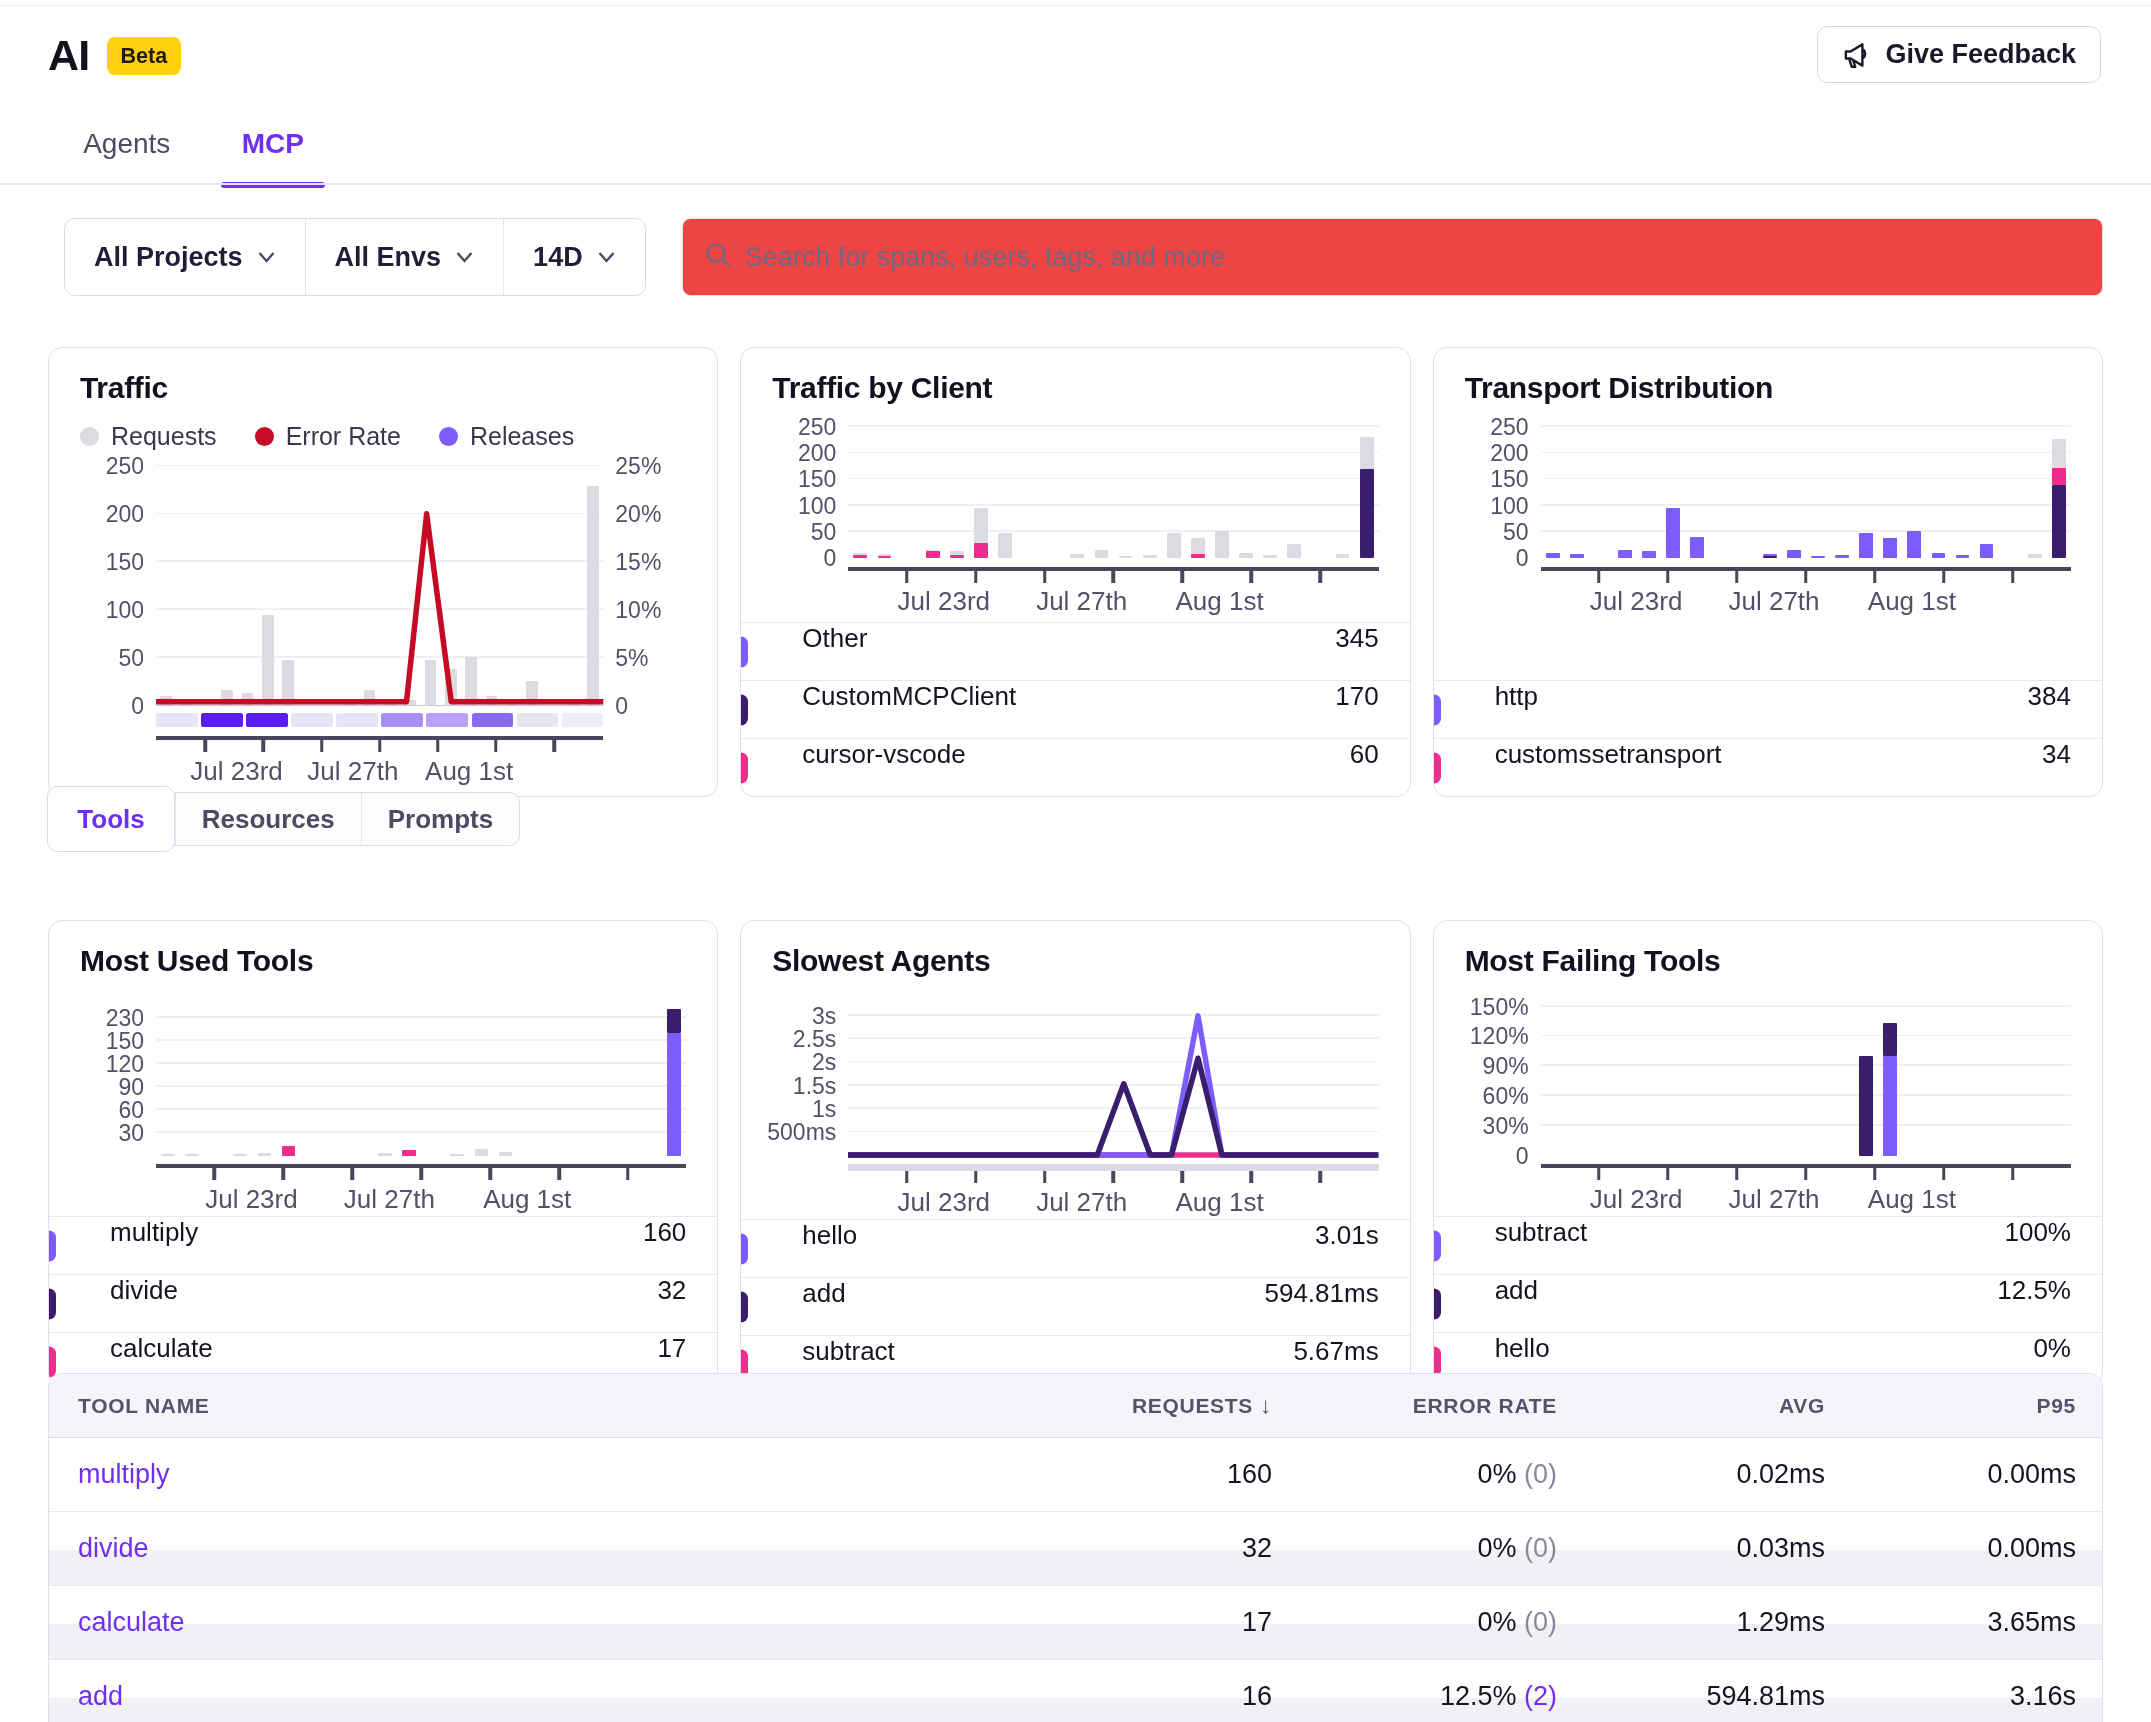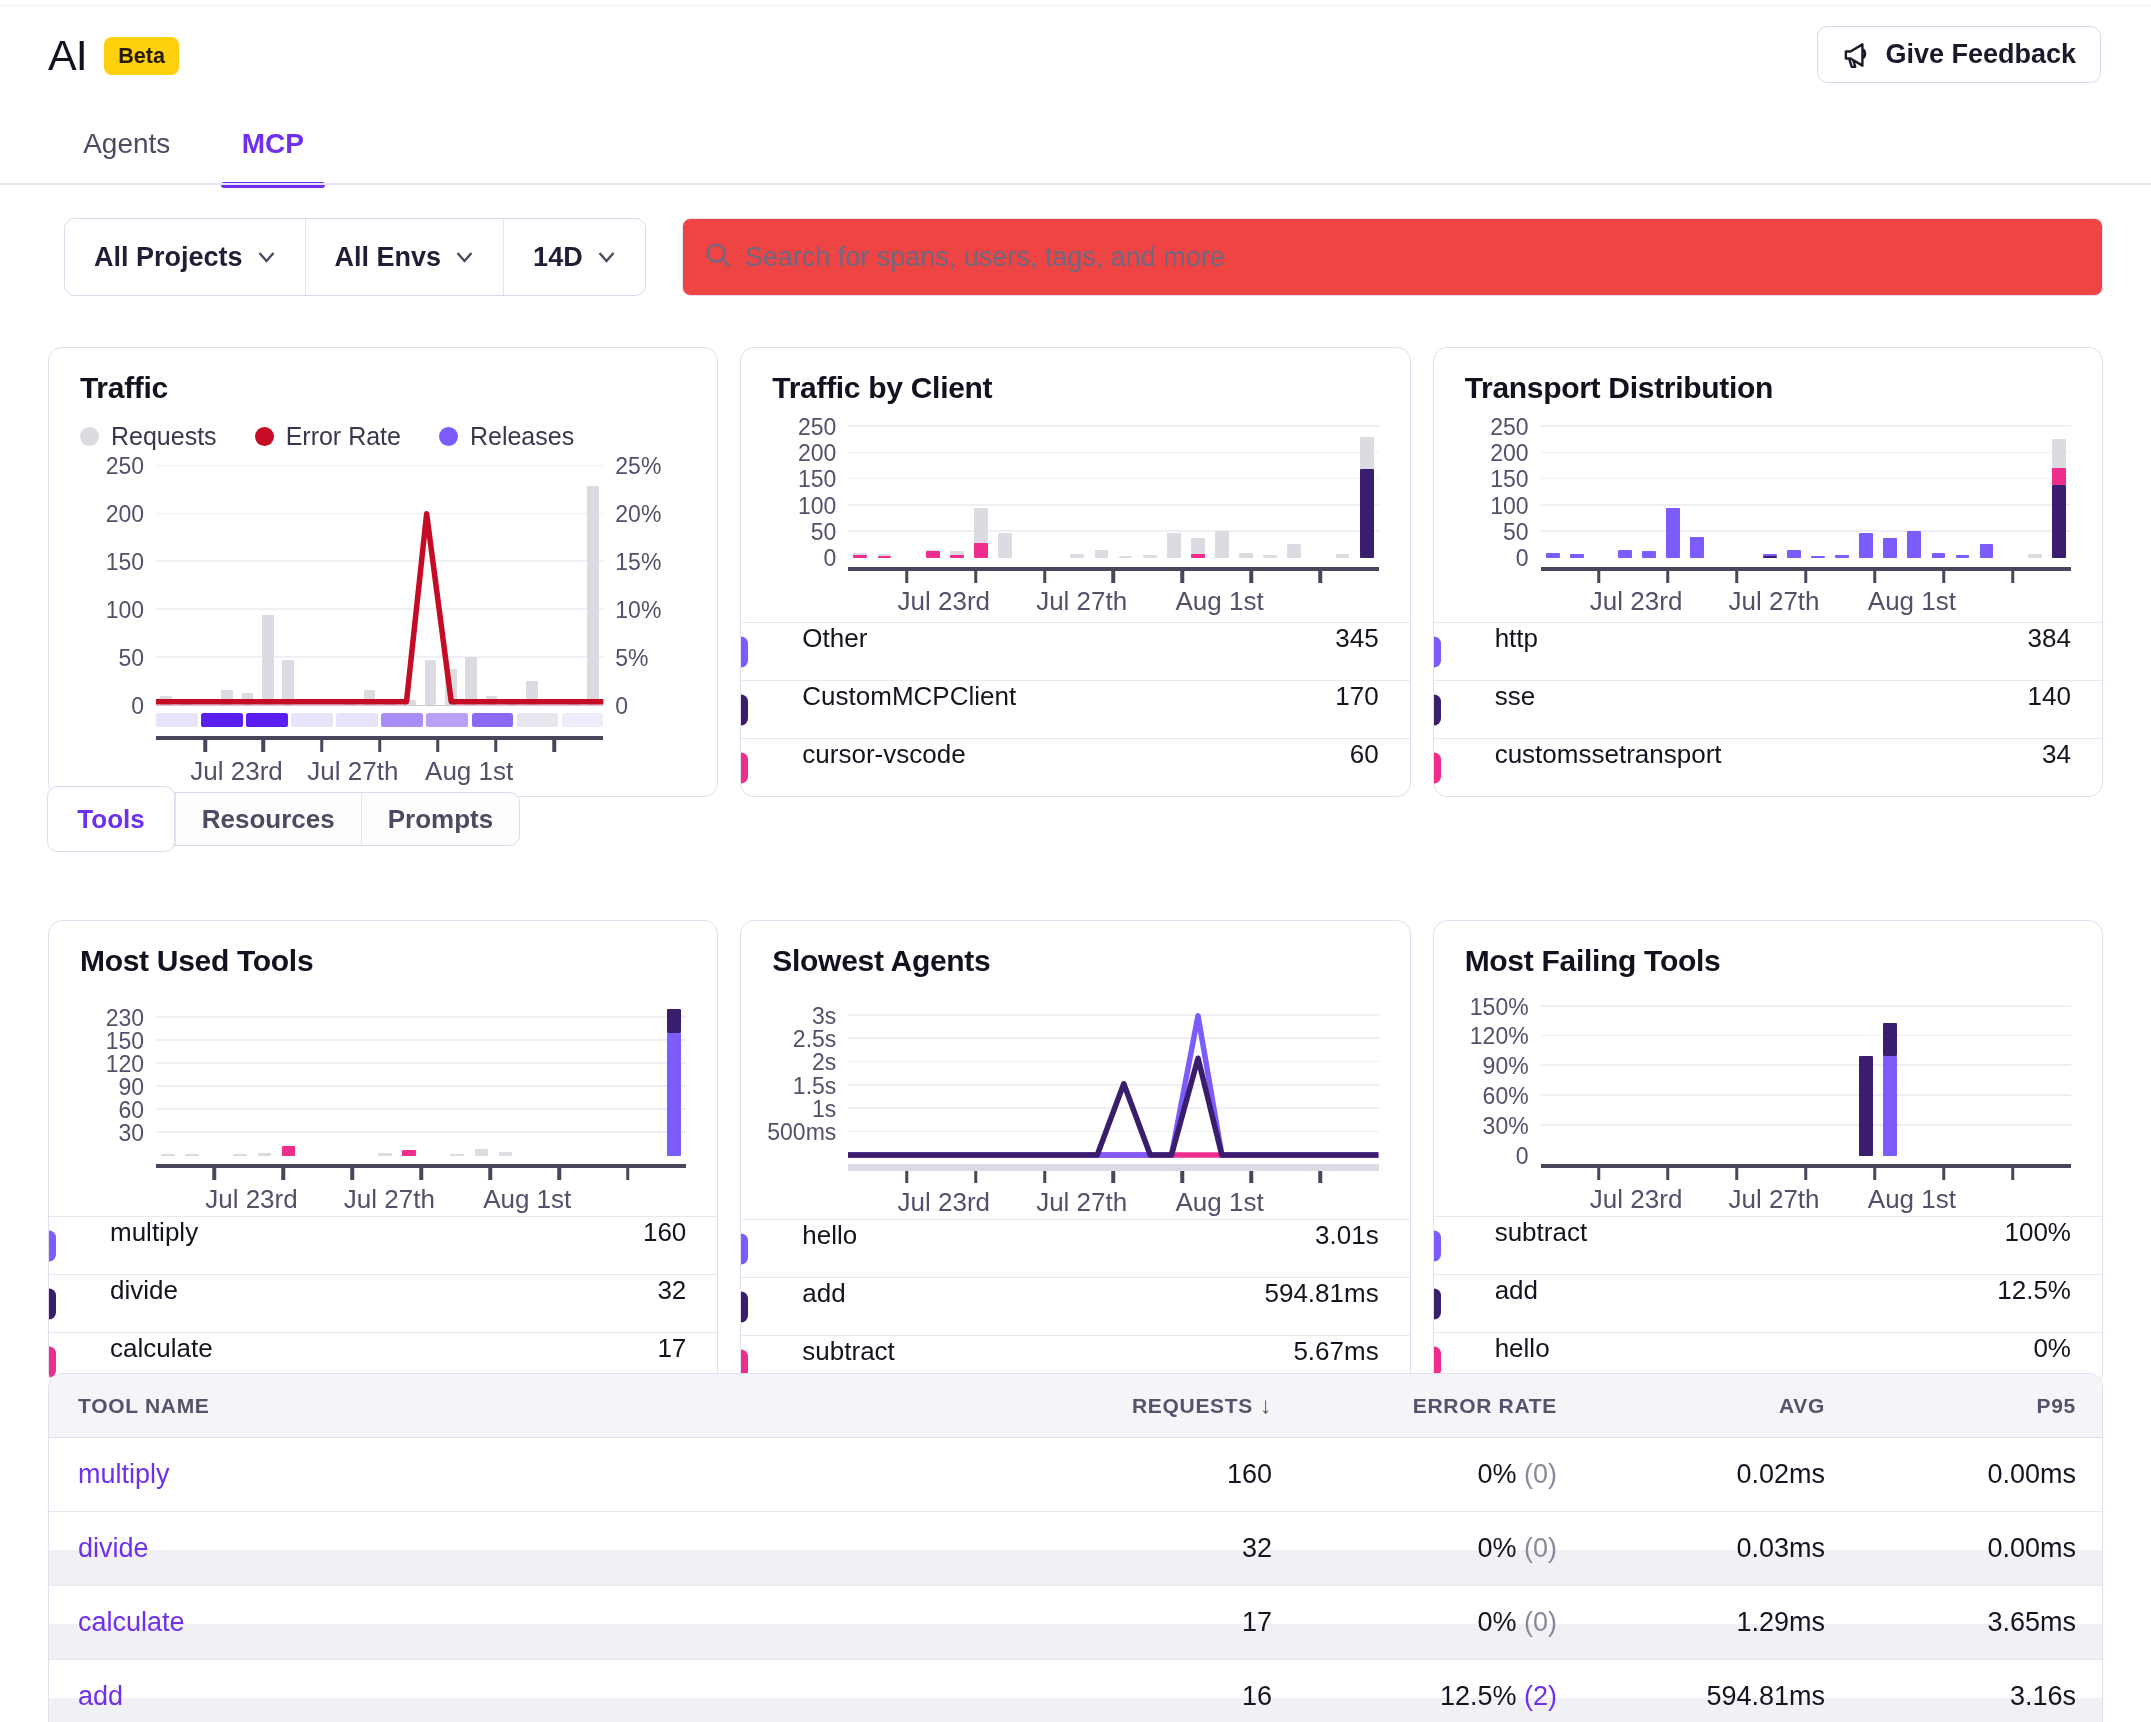--- a/index.html
+++ b/index.html
@@ -3,21 +3,21 @@
 <meta charset="utf-8">
 <style>
   * { margin:0; padding:0; box-sizing:border-box; }
   html,body { background:#fff; }
   body { font-family:"Liberation Sans", sans-serif; color:#181222; }
   .page { position:relative; width:2151px; height:1722px; overflow:hidden; background:#fff; }
   .window-top { position:absolute; top:0; left:0; right:0; height:6px; border-bottom:0.9px solid #eceaf2; background:#fff; }
 
   
   .brand { position:absolute; top:31px; left:48px; display:flex; align-items:center; gap:17.3px; }
-  .logo { font-size:43px; font-weight:400; letter-spacing:-0.9px; color:#15101f; }
+  .logo { font-size:43px; font-weight:700; letter-spacing:-0.9px; color:#15101f; }
   .beta { background:#ffd00e; color:#241c03; font-size:21.6px; font-weight:700; padding:6px 14px; border-radius:7.8px; }
   .feedback-btn { position:absolute; top:26px; right:50px; display:flex; align-items:center; gap:14px;
     border:1.7px solid #d9d4e9; border-radius:10.4px; padding:12px 24px; background:#fff;
     font-size:27px; font-weight:700; color:#1c1729; cursor:pointer; }
   .nav-tabs { position:absolute; top:128px; left:78px; display:flex; gap:61px; }
   .nav-tab { font-size:28px; color:#4f4a62; font-weight:500; position:relative; padding:0 5.2px 24px; cursor:pointer; }
   .nav-tab.active { color:var(--accent); font-weight:600; }
   .nav-tab.active .underline { position:absolute; left:-15.6px; right:-15.6px; bottom:-3.5px; height:6px;
     background:var(--accent); border-radius:3.5px; }
   .tabbar-line { position:absolute; top:183px; left:0; right:0; height:1.7px; background:#e9e6f3; }
@@ -372,25 +372,20 @@
             </div>
     </div>
         </div>
       <div class="legend">
           <div class="lrow">
          <span class="chip" style="background:#7c5cfc"></span>
          <span class="lname">http</span>
          <span class="lval">384</span>
        </div>
           <div class="lrow">
-         <span class="chip" style="background:#3b1d6e"></span>
-         <span class="lname">sse</span>
-         <span class="lval">140</span>
-       </div>
-          <div class="lrow">
          <span class="chip" style="background:#ee2d8d"></span>
          <span class="lname">customssetransport</span>
          <span class="lval">34</span>
        </div>
         </div>
     </div>
   </div>
 
   <div class="section-tabs">
     <div class="stab active">

